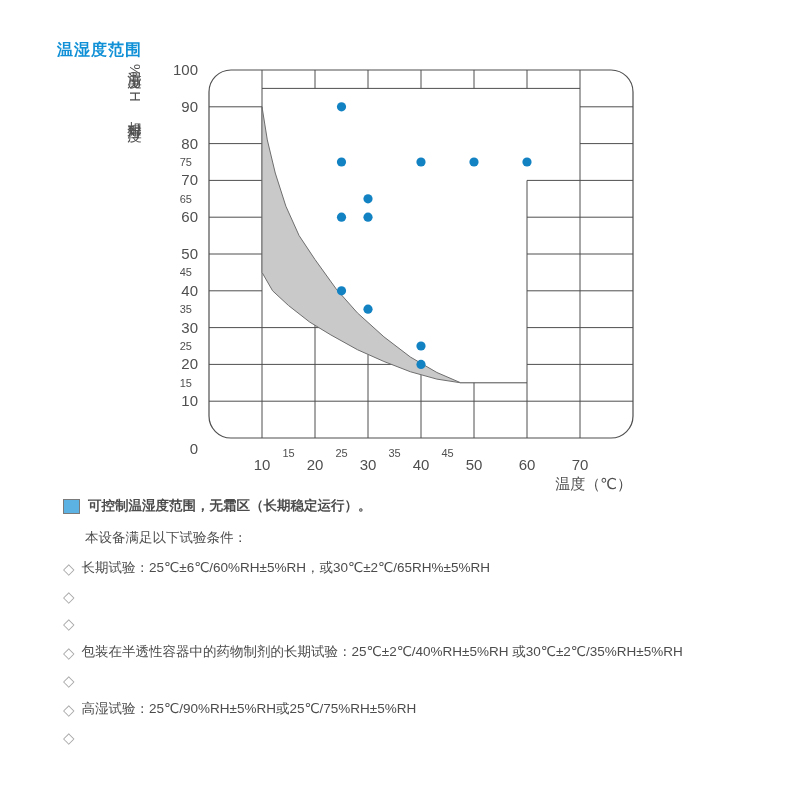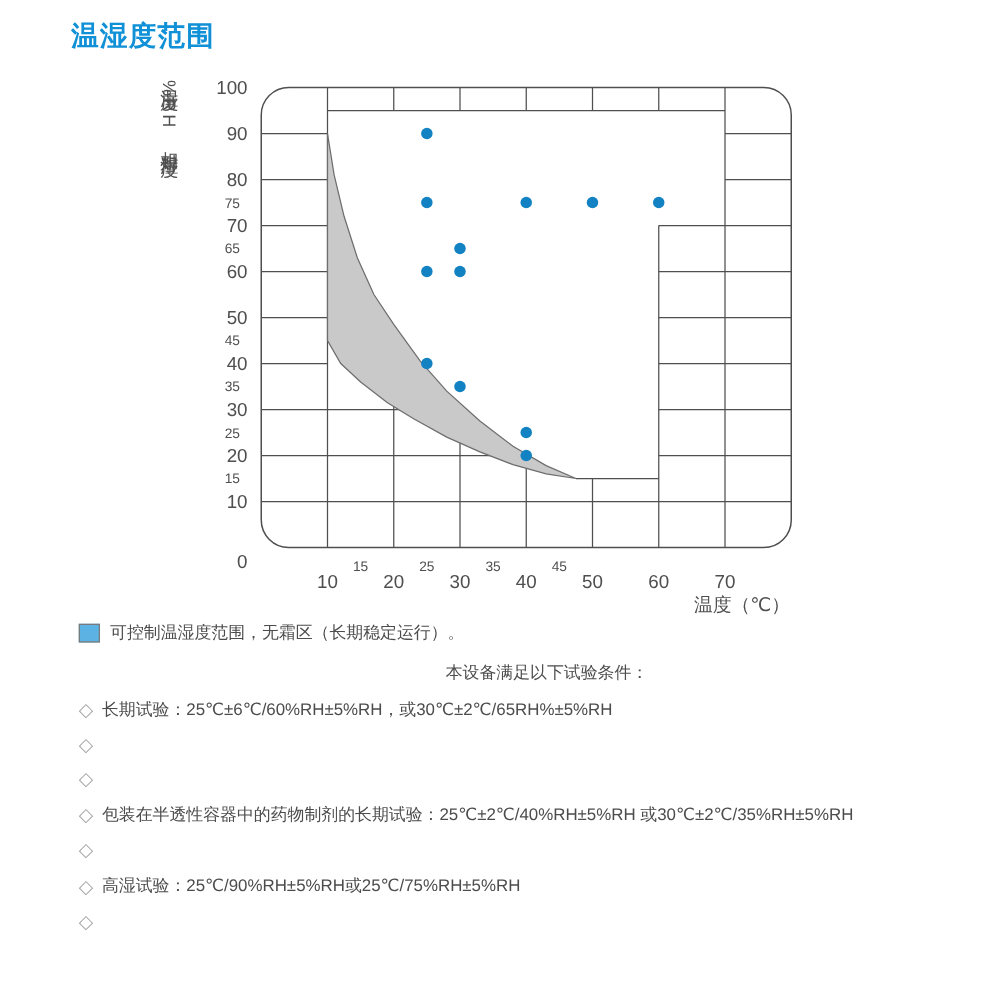--- a/index.html
+++ b/index.html
@@ -1,34 +1,34 @@
 <!DOCTYPE html>
 <html><head>
 <meta charset="utf-8">
 <style>
   html,body{margin:0;padding:0;}
   body{
     width:800px;height:800px;background:#ffffff;position:relative;overflow:hidden;
     font-family:"Liberation Sans","DejaVu Sans",sans-serif;color:#4c4c4c;
   }
   .title{
-    position:absolute;left:57px;top:14px;margin:0;
-    font-size:22px;font-weight:bold;color:#1090d6;letter-spacing:1px;
+    position:absolute;left:57px;top:40px;margin:0;
+    font-size:16px;font-weight:bold;color:#1090d6;letter-spacing:1px;
   }
   .chart-wrap{position:absolute;left:0;top:0;width:800px;height:500px;}
   .chart-wrap svg{display:block;}
   .ylabel{
     position:absolute;left:127px;top:60px;
     writing-mode:vertical-rl;text-orientation:mixed;
     font-size:14.5px;color:#4f4f4f;letter-spacing:2px;line-height:1;
   }
   .legend{position:absolute;left:63px;top:496px;right:10px;}
-  .legend-row{display:flex;align-items:center;gap:8px;height:20px;margin-bottom:10px;font-size:13.5px;white-space:nowrap;}
+  .legend-row{display:flex;align-items:center;gap:8px;height:20px;margin-bottom:10px;font-size:13.5px;white-space:nowrap;font-weight:bold;}
   .swatch{width:17px;height:15px;border:1px solid #7a7a7a;flex:none;box-sizing:border-box;}
-  .cond-heading{margin:13px 0 0 22px;font-size:13.5px;text-align:center;}
+  .cond-heading{margin:13px 0 0 22px;font-size:13.5px;}
   .cond-item{margin-top:12px;font-size:13.5px;white-space:nowrap;display:flex;align-items:center;gap:7px;line-height:18px;}
   .diamond{color:#a6a6a6;font-size:15px;line-height:1;flex:none;}
 </style>
 </head>
 <body>
 
 <h1 class="title">温湿度范围</h1>
 
 <div class="chart-wrap">
   <svg width="800" height="500" viewBox="0 0 800 500">

